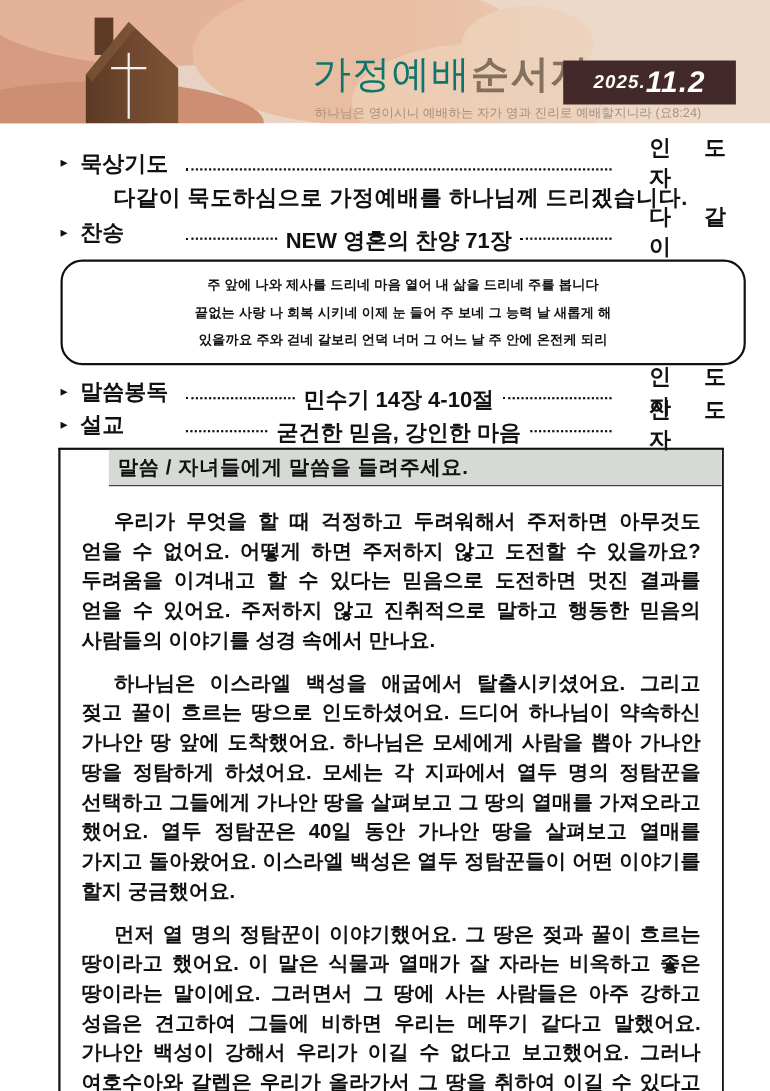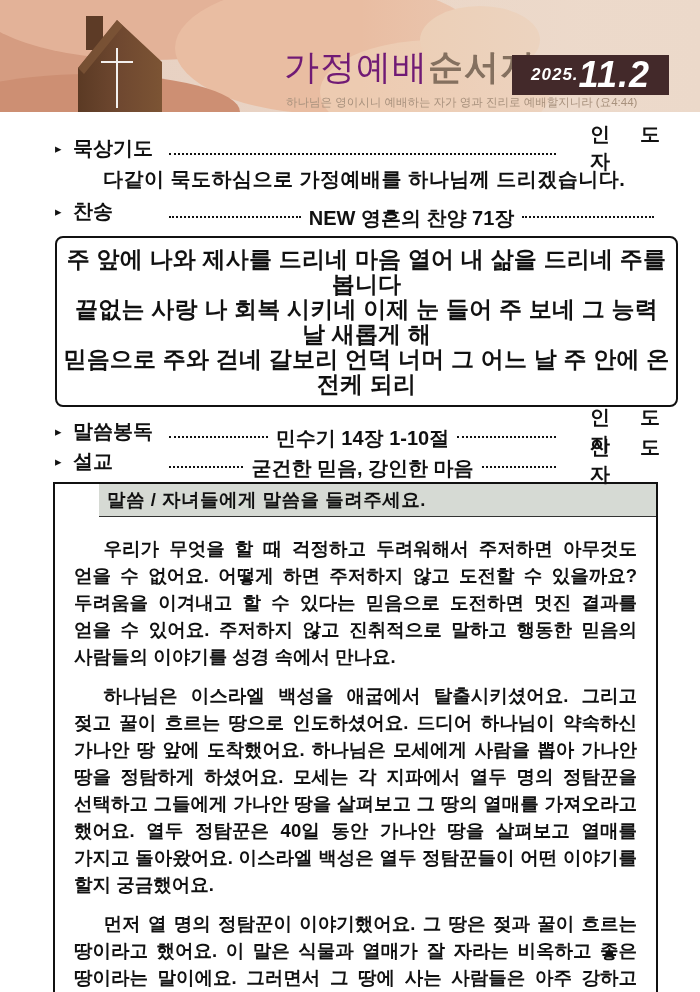--- a/index.html
+++ b/index.html
@@ -4,42 +4,42 @@
 <style>
   * { margin:0; padding:0; box-sizing:border-box; }
   html,body { background:#fff; }
   body { font-family:"Liberation Sans","DejaVu Sans",sans-serif; color:#111; }
   .page { position:relative; width:700px; height:992px; background:#fff; overflow:hidden; margin:0 auto; }
 
   
   .header { position:relative; width:700px; height:112px; overflow:hidden; }
   .header svg { position:absolute; left:0; top:0; }
   .title-area { position:absolute; left:284px; top:44px; white-space:nowrap; }
-  .title-light { font-size:35px; font-weight:400; color:#701a75; letter-spacing:1px; }
+  .title-light { font-size:35px; font-weight:400; color:#0f766e; letter-spacing:1px; }
   .title-bold  { font-size:35px; font-weight:800; color:#84705f; letter-spacing:1px; }
   .subtitle { position:absolute; left:286px; top:95px; font-size:11.5px; color:#a8917d; letter-spacing:0px; white-space:nowrap; }
   .date-box { position:absolute; left:512px; top:55px; width:157px; height:40px;
               background:#43292a; color:#fff; display:flex; align-items:center; justify-content:center;
               font-style:italic; }
   .date-prefix { font-size:17px; font-weight:600; letter-spacing:1px; }
-  .date-main   { font-size:36px; font-weight:800; letter-spacing:1px; }
+  .date-main   { font-size:27px; font-weight:800; letter-spacing:1px; }
 
   
   .order { margin:21px 40px 0 55px; font-weight:700; font-size:20px; }
   .order-row { display:flex; align-items:center; height:30px; }
   .bullet { width:18px; font-size:13px; flex:0 0 auto; }
   .order-label { display:inline-block; width:90px; text-align:justify; text-align-last:justify; flex:0 0 auto; }
   .order-right { display:inline-block; width:70px; text-align:justify; text-align-last:justify; flex:0 0 auto; margin-left:28px; }
   .dots { flex:1 1 auto; border-bottom:2.5px dotted #111; height:0.68em; margin:0 6px; min-width:18px; }
   .order-mid { flex:0 0 auto; padding:0 2px;margin-top:15px; }
   .order-sub { margin:3px 0 4px 48px; height:26px; letter-spacing:0.5px; }
 
   
-  .hymn-box { margin:10px 22px 0 55px; border:2.5px solid #111; border-radius:8px;
-              padding:9px 4px 8px 4px; text-align:center; font-weight:700; font-size:23px; }
+  .hymn-box { margin:10px 22px 0 55px; border:2.5px solid #111; border-radius:20px;
+              padding:9px 4px 8px 4px; text-align:center; font-weight:700; font-size:12px; }
   .hymn-line { line-height:25px; letter-spacing:0.2px; }
 
   
   .message-box { margin:6px 42px 0 53px; border:2px solid #111; border-bottom:2px dotted #111; }
   .message-heading { background:#d6dad4; border-bottom:1.5px solid #333; padding:3px 8px 4px 8px;
                      font-weight:800; font-size:18.5px; letter-spacing:0.5px;margin-left:44px; }
   .message-body { padding:6px 7px 10px 7px; font-weight:700; font-size:18.5px; line-height:27px;
                   text-align:justify; word-break:keep-all; min-height:515px; }
   .message-body p { text-indent:1.6em; margin:12px; }
 </style>
@@ -90,55 +90,56 @@
       <rect x="360" y="0" width="340" height="112" fill="url(#fadeRight)"></rect>
     </svg>
 
     <div class="title-area">
       <span class="title-light">가정예배</span><span class="title-bold">순서지</span>
     </div>
     <div class="date-box">
       <span class="date-prefix">2025.</span>
         <span class="date-main">11.2</span>
     </div>
-    <div class="subtitle">하나님은 영이시니 예배하는 자가 영과 진리로 예배할지니라 (요4:44)</div>
+    <div class="subtitle">하나님은 영이시니 예배하는 자가 영과 진리로 예배할지니라 (요8:24)</div>
   </div>
 
   <div class="order">
 
     <div class="order-row">
       <span class="bullet">▸</span>
       <span class="order-label">묵상기도</span>
       <span class="dots"></span>
       <span class="order-right">인 도 자</span>
     </div>
 
     <div class="order-sub">다같이 묵도하심으로 가정예배를 하나님께 드리겠습니다.</div>
 
     <div class="order-row">
       <span class="bullet">▸</span>
       <span class="order-label">찬송</span>
       <span class="dots"></span>
       <span class="order-mid">NEW 영혼의 찬양 71장</span>
       <span class="dots"></span>
+      <span class="order-right">다 같 이</span>
     </div>
   </div>
 
   <div class="hymn-box">
     <div class="hymn-line">주 앞에 나와 제사를 드리네 마음 열어 내 삶을 드리네 주를 봅니다</div>
     <div class="hymn-line">끝없는 사랑 나 회복 시키네 이제 눈 들어 주 보네 그 능력 날 새롭게 해</div>
-    <div class="hymn-line">믿음으로 주와 걷네 갈보리 언덕 너머 그 어느 날 주 안에 온전케 되리</div>
+    <div class="hymn-line">있을까요 주와 걷네 갈보리 언덕 너머 그 어느 날 주 안에 온전케 되리</div>
   </div>
 
   <div class="order" style="margin-top:9px;">
     <div class="order-row">
       <span class="bullet">▸</span>
       <span class="order-label">말씀봉독</span>
       <span class="dots"></span>
-      <span class="order-mid">민수기 14장 1-10절</span>
+      <span class="order-mid">민수기 14장 4-10절</span>
       <span class="dots"></span>
       <span class="order-right">인 도 자</span>
     </div>
     <div class="order-row">
       <span class="bullet">▸</span>
       <span class="order-label">설교</span>
       <span class="dots"></span>
       <span class="order-mid">굳건한 믿음, 강인한 마음</span>
       <span class="dots"></span>
       <span class="order-right">인 도 자</span>

